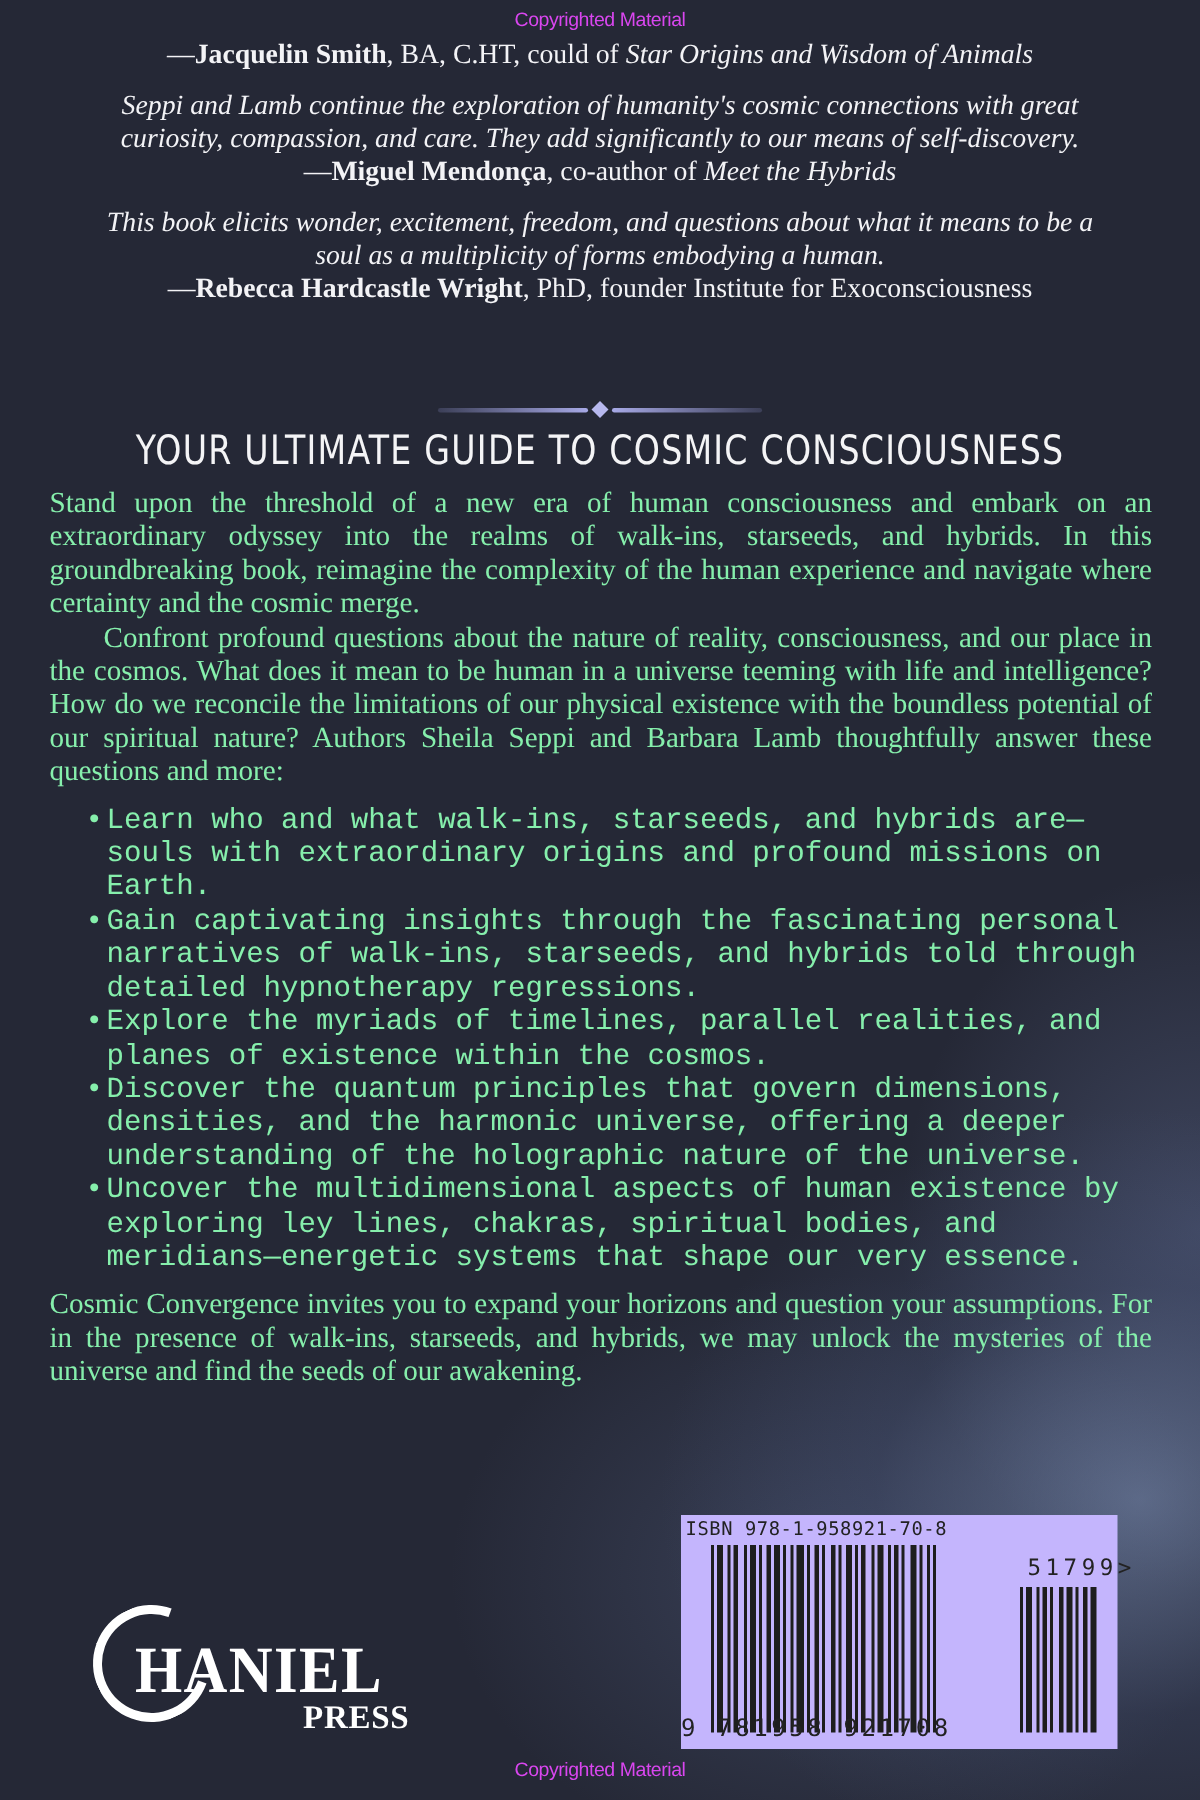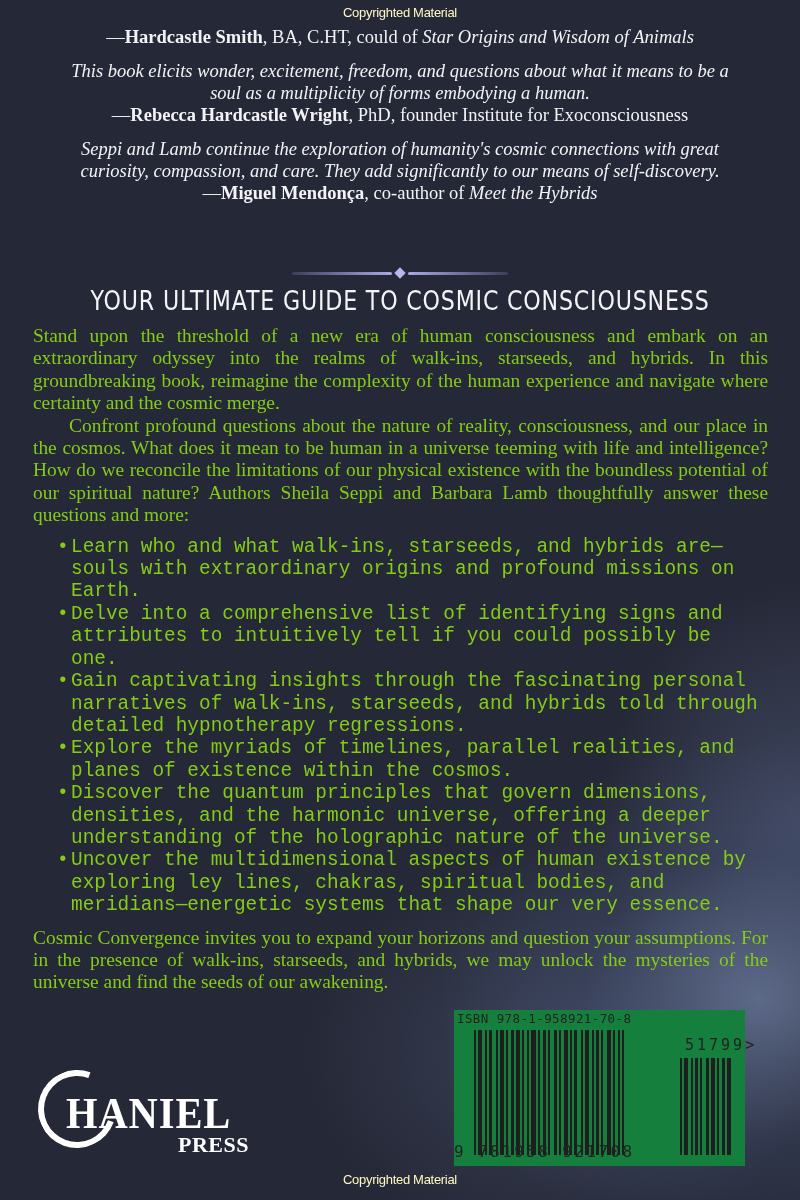--- a/index.html
+++ b/index.html
@@ -13,21 +13,21 @@
       position: absolute; left: 0; top: 0; width: 800px; height: 1200px;
       background:
         radial-gradient(ellipse 320px 260px at 760px 1000px, rgba(130,150,190,0.55), rgba(80,95,135,0.25) 55%, rgba(37,40,54,0) 100%),
         radial-gradient(ellipse 260px 200px at 560px 1050px, rgba(95,110,150,0.35), rgba(37,40,54,0) 100%),
         radial-gradient(ellipse 200px 240px at 800px 820px, rgba(110,125,170,0.35), rgba(37,40,54,0) 100%);
       pointer-events: none;
     }
     .watermark {
       position: absolute; left: 0; width: 800px; text-align: center;
       font-family: "Liberation Sans", "DejaVu Sans", sans-serif;
-      font-size: 13px; color: #fef9c3; letter-spacing: -0.3px;
+      font-size: 13px; color: #d946ef; letter-spacing: -0.3px;
     }
     .wm-top { top: 5px; }
     .wm-bottom { top: 1172px; }
     .blurbs { position: absolute; top: 26px; left: 0; width: 800px; text-align: center; }
     .blurb { margin-bottom: 13px; }
     .blurb-quote {
       font-style: italic; font-size: 18.5px; line-height: 21.5px;
       width: 680px; margin: 0 auto; color: #f3f3f6;
     }
     .blurb-attr { font-size: 18.5px; line-height: 22px; color: #f3f3f6; }
@@ -41,41 +41,41 @@
     .div-line.r { background: linear-gradient(90deg, #a7a9e6, rgba(150,155,220,0.2)); }
     .div-star { width: 8px; height: 8px; background: #b7b8ee; transform: rotate(45deg); margin: 0 4px; }
     .headline {
       position: absolute; top: 285px; left: 0; width: 800px; text-align: center;
       font-family: "DejaVu Sans", "Liberation Sans", sans-serif;
       font-size: 27px; letter-spacing: 1px; font-weight: normal;
       transform: scaleX(0.82); transform-origin: center; color: #f4f4f6;
     }
     .body-copy {
       position: absolute; top: 325px; left: 33px; width: 735px;
-      font-size: 19.4px; line-height: 22.4px; color: #84cc16;
+      font-size: 19.4px; line-height: 22.4px; color: #86efac;
     }
     .para { text-align: justify; margin: 0; }
     .para.indent { text-indent: 36px; }
     ul.bullets { list-style: none; margin: 9px 0 10px 0; padding: 0 0 0 24px; }
     ul.bullets li { position: relative; padding-left: 14px; margin: 0; font-family: Liberation Mono, monospace; }
     ul.bullets li::before { content: "•"; position: absolute; left: 0; top: 0; }
     .italic { }
     .barcode-box {
       position: absolute; left: 454px; top: 1010px; width: 291px; height: 156px;
-      background: #15803d; color: #222;
+      background: #c4b5fd; color: #222;
       font-family: "DejaVu Sans Mono", "Liberation Mono", monospace;
     }
     .isbn-text { position: absolute; left: 3px; top: 1px; font-size: 12.5px; letter-spacing: 0.4px; }
     .bars-main { position: absolute; left: 20px; top: 20px; width: 198px; height: 125px; display: flex; gap: 0; }
     .bars-addon { position: absolute; left: 226px; top: 48px; width: 56px; height: 97px; display: flex; }
     .bar { height: 100%; background: #1e1e1e; }
     .gap { height: 100%; }
     .ean-digits { position: absolute; left: 0px; top: 132px; font-size: 16px; letter-spacing: 2.4px; background: transparent; }
     .addon-digits { position: absolute; left: 231px; top: 26px; font-size: 15px; letter-spacing: 3px; }
-    .publisher-logo { position: absolute; left: 36px; top: 1070px; width: 230px; height: 90px; text-align: center; }
+    .publisher-logo { position: absolute; left: 60px; top: 1070px; width: 230px; height: 90px; text-align: center; }
     .logo-ring {
       position: absolute; left: 2px; top: 0; width: 78px; height: 78px;
       border-radius: 50%; border: 6px solid #ffffff; border-right-color: transparent;
       transform: rotate(-25deg); box-sizing: border-box;
     }
     .logo-name {
       position: absolute; left: 30px; top: 18px;
       font-family: "Liberation Serif", "DejaVu Serif", serif;
       font-size: 44px; font-weight: bold; letter-spacing: 1px; color: #ffffff;
       transform: scaleX(0.92); transform-origin: left;
@@ -88,46 +88,45 @@
   </style>
 </head>
 <body>
 
 <div class="bg-nebula"></div>
 
 <div class="watermark wm-top">Copyrighted Material</div>
 
 <div class="blurbs">
   <div class="blurb">
-    <div class="blurb-attr"><span>—</span><b>Hardcastle Smith</b><span>, BA, C.HT, could of </span><i>Star Origins and Wisdom of Animals</i></div>
+    <div class="blurb-attr"><span>—</span><b>Jacquelin Smith</b><span>, BA, C.HT, could of </span><i>Star Origins and Wisdom of Animals</i></div>
+  </div>
+  <div class="blurb">
+    <div class="blurb-quote">Seppi and Lamb continue the exploration of humanity's cosmic connections with great curiosity, compassion, and care. They add significantly to our means of self-discovery.</div>
+    <div class="blurb-attr"><span>—</span><b>Miguel Mendonça</b><span>, co-author of </span><i>Meet the Hybrids</i></div>
   </div>
   <div class="blurb">
     <div class="blurb-quote">This book elicits wonder, excitement, freedom, and questions about what it means to be a soul as a multiplicity of forms embodying a human.</div>
     <div class="blurb-attr"><span>—</span><b>Rebecca Hardcastle Wright</b><span>, PhD, founder Institute for Exoconsciousness</span></div>
-  </div>
-  <div class="blurb">
-    <div class="blurb-quote">Seppi and Lamb continue the exploration of humanity's cosmic connections with great curiosity, compassion, and care. They add significantly to our means of self-discovery.</div>
-    <div class="blurb-attr"><span>—</span><b>Miguel Mendonça</b><span>, co-author of </span><i>Meet the Hybrids</i></div>
   </div>
 </div>
 
 <div class="divider">
   <div class="div-line"></div>
   <div class="div-star"></div>
   <div class="div-line r"></div>
 </div>
 
 <div class="headline">YOUR ULTIMATE GUIDE TO COSMIC CONSCIOUSNESS</div>
 
 <div class="body-copy">
   <p class="para">Stand upon the threshold of a new era of human consciousness and embark on an extraordinary odyssey into the realms of walk-ins, starseeds, and hybrids. In this groundbreaking book, reimagine the complexity of the human experience and navigate where certainty and the cosmic merge.</p>
   <p class="para indent">Confront profound questions about the nature of reality, consciousness, and our place in the cosmos. What does it mean to be human in a universe teeming with life and intelligence? How do we reconcile the limitations of our physical existence with the boundless potential of our spiritual nature? Authors Sheila Seppi and Barbara Lamb thoughtfully answer these questions and more:</p>
   <ul class="bullets">
     <li>Learn who and what walk-ins, starseeds, and hybrids are—souls with extraordinary origins and profound missions on Earth.</li>
-    <li>Delve into a comprehensive list of identifying signs and attributes to intuitively tell if you could possibly be one.</li>
     <li>Gain captivating insights through the fascinating personal narratives of walk-ins, starseeds, and hybrids told through detailed hypnotherapy regressions.</li>
     <li>Explore the myriads of timelines, parallel realities, and planes of existence within the cosmos.</li>
     <li>Discover the quantum principles that govern dimensions, densities, and the harmonic universe, offering a deeper understanding of the holographic nature of the universe.</li>
     <li>Uncover the multidimensional aspects of human existence by exploring ley lines, chakras, spiritual bodies, and meridians—energetic systems that shape our very essence.</li>
   </ul>
   <p class="para"><span class="italic">Cosmic Convergence</span><span> invites you to expand your horizons and question your assumptions. For in the presence of walk-ins, starseeds, and hybrids, we may unlock the mysteries of the universe and find the seeds of our awakening.</span></p>
 </div>
 
 <div class="publisher-logo">
   <div class="logo-ring"></div>

